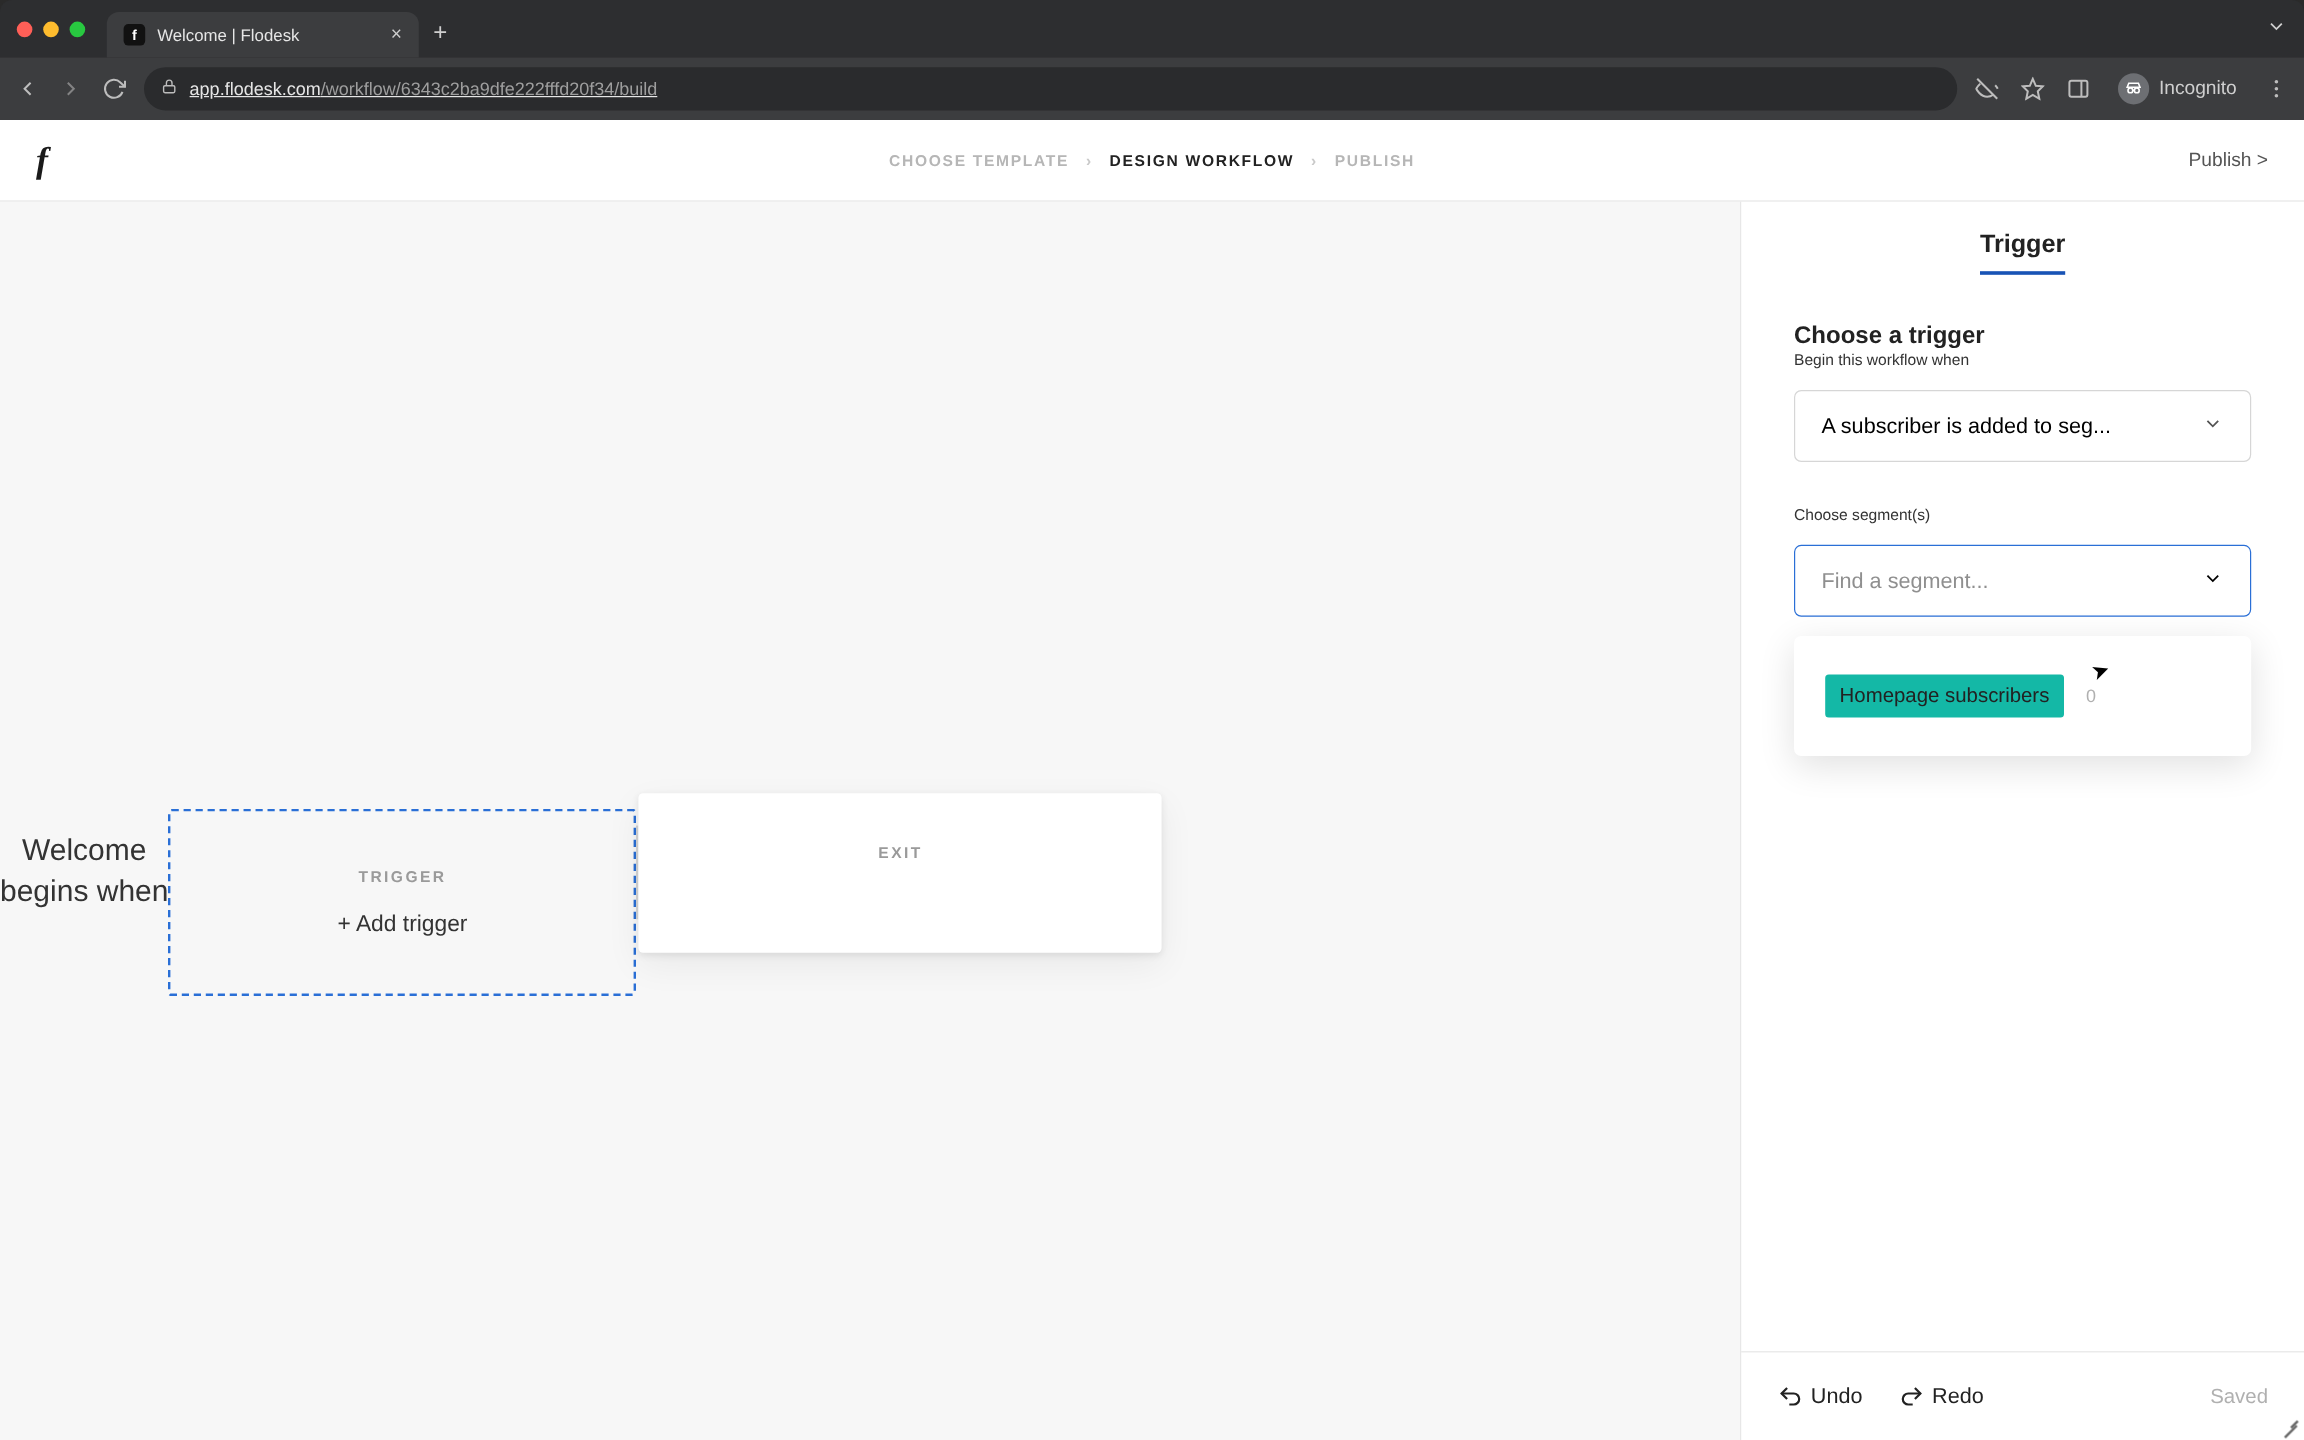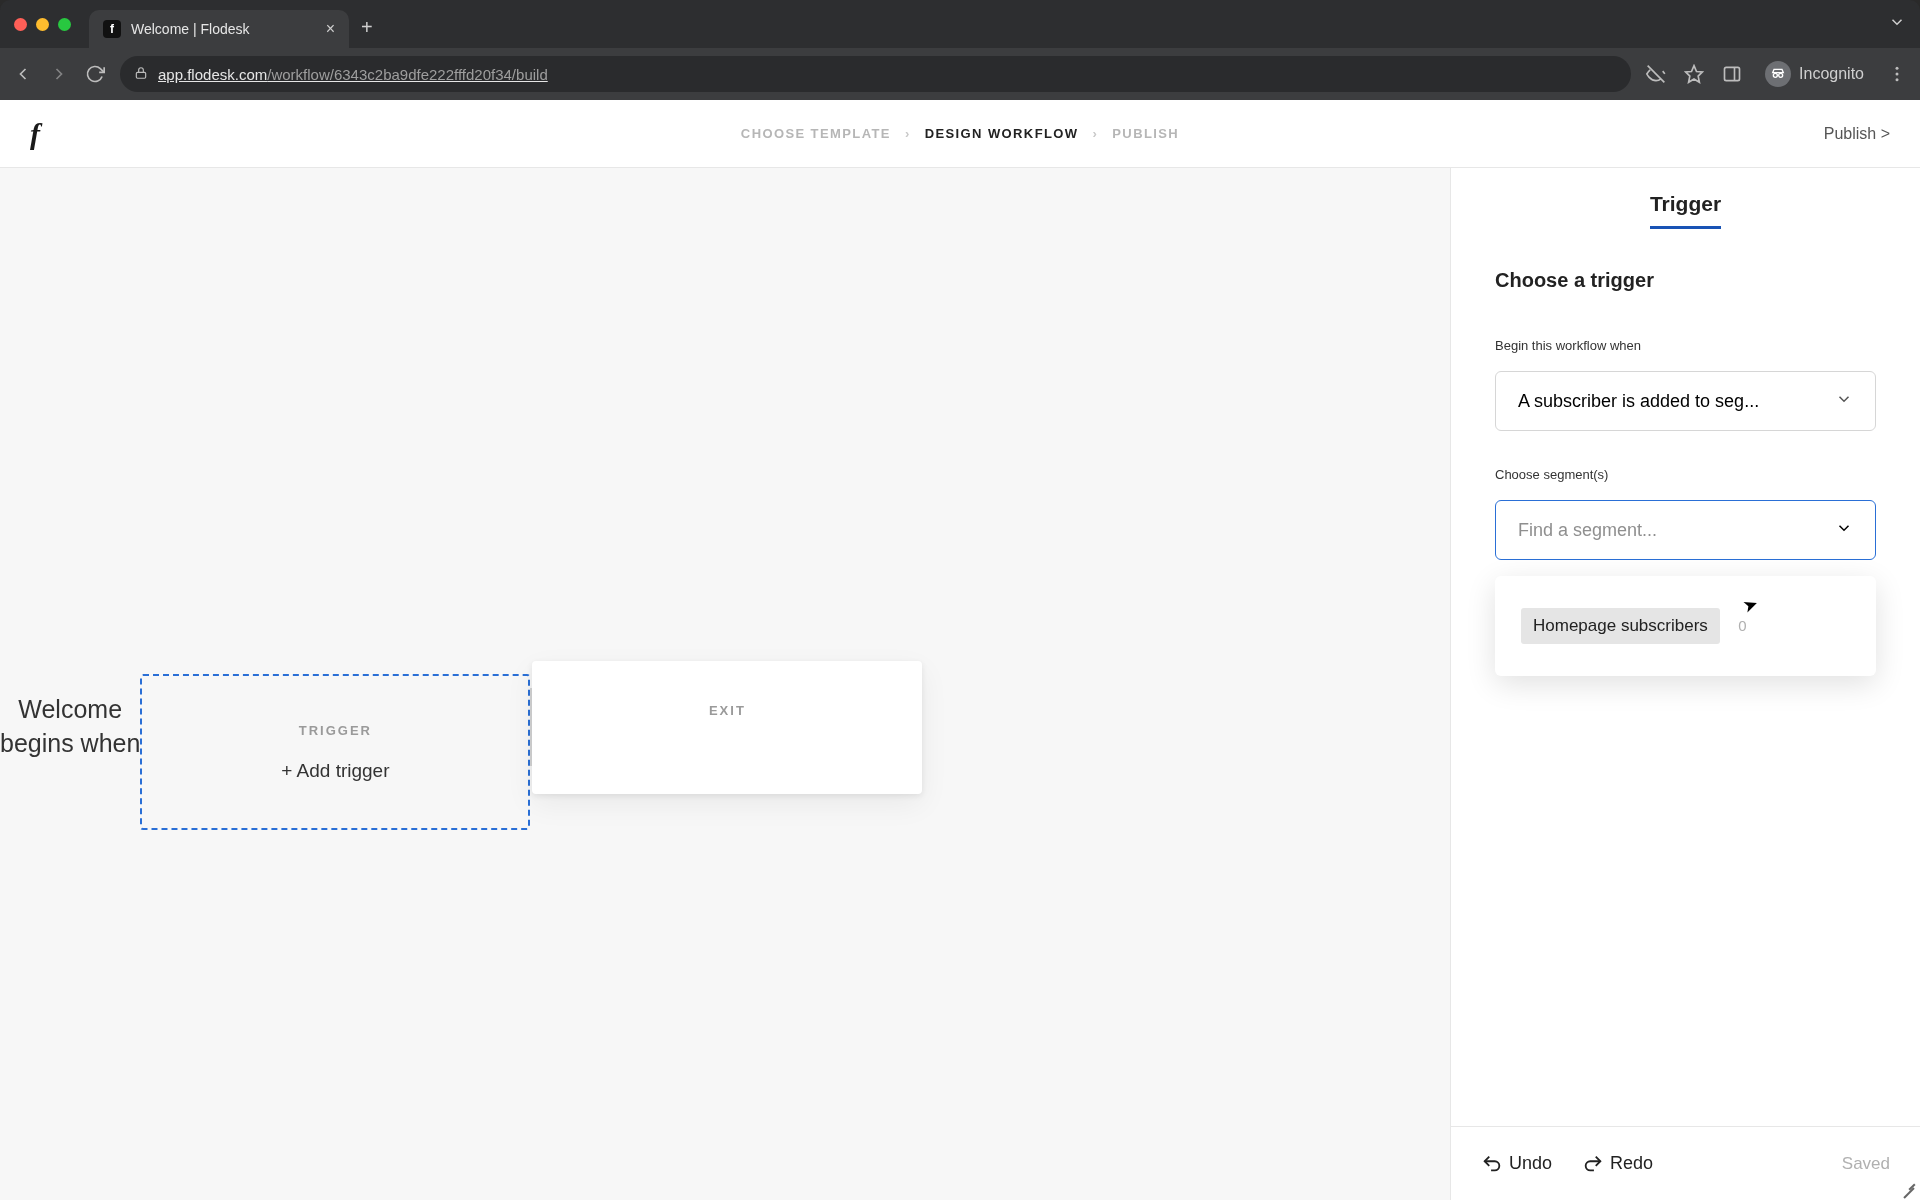--- a/index.html
+++ b/index.html
@@ -40,37 +40,37 @@
   .breadcrumb .sep { color:#c9c9c9; }
   .publish-link { margin-left:auto; color:#555; font-size:16px; }
 
   .app-body { flex:1; display:flex; min-height:0; }
   .canvas { flex:1; background:#f7f7f7; display:flex; flex-direction:row; align-items:center; padding-top: 86px; }
   .canvas-title { color:#333; font-size:25px; line-height:1.35; text-align:center; font-weight:500; }
   .trigger-card { margin-top: 50px; width: 390px; height: 156px; border: 2px dashed #2a6fd6; border-radius: 3px; display:flex; flex-direction:column; align-items:center; justify-content:center; gap: 22px; background:#f7f7f7; }
   .trigger-card .label { font-size:13px; letter-spacing:2px; color:#9a9a9a; font-weight:600; }
   .trigger-card .add { font-size:19px; color:#333; }
   .connector { width:2px; height: 78px; background:#d6d6d6; }
-  .exit-card { width:390px; background:#fff; border-radius:4px; box-shadow: 0 2px 6px rgba(0,0,0,.08), 0 10px 30px rgba(0,0,0,.06); padding: 42px 40px 48px; text-align:center; }
+  .exit-card { width:436px; background:#fff; border-radius:4px; box-shadow: 0 2px 6px rgba(0,0,0,.08), 0 10px 30px rgba(0,0,0,.06); padding: 42px 40px 48px; text-align:center; }
   .exit-card .label { font-size:13px; letter-spacing:2px; color:#9a9a9a; font-weight:600; margin-bottom: 28px; }
   .exit-card .desc { font-size:19px; color:#333; line-height:1.45; }
 
   .side-panel { width: 470px; border-left: 1px solid #e7e7e7; background:#fff; display:flex; flex-direction:column; }
   .panel-tabs { display:flex; justify-content:center; padding-top: 24px; }
   .panel-tab { font-size:21px; font-weight:600; color:#222; padding-bottom: 10px; border-bottom: 3px solid #1853b5; }
   .panel-inner { padding: 40px 44px 0 44px; }
-  .panel-h { font-size:20px; font-weight:600; color:#222; margin-bottom: 46px; }
+  .panel-h { font-size:20px; font-weight:600; color:#222; }
   .panel-l { font-size:13px; color:#333; margin-bottom: 18px; }
   .select-box { width:100%; border:1px solid #d6d6d6; border-radius:6px; height:60px; display:flex; align-items:center; padding: 0 22px; font-size:18px; color:#000000; justify-content:space-between; margin-bottom: 36px; }
   .select-box .chev { color:#555; }
   .combo { width:100%; border:1.5px solid #2a6fd6; border-radius:6px; height:60px; display:flex; align-items:center; padding: 0 22px; justify-content:space-between; }
   .combo input { border:none; outline:none; font-size:18px; color:#222; width: 80%; background:transparent; }
   .combo input::placeholder { color:#8f8f8f; }
   .dropdown { margin-top: 16px; background:#fff; border-radius:6px; box-shadow: 0 8px 30px rgba(0,0,0,.12); padding: 32px 26px; position:relative; }
-  .seg-chip { display:inline-block; background:#e5e5e5; color:#222; font-size:17px; padding: 8px 12px; border-radius:3px; }
+  .seg-chip { display:inline-block; background:#14b8a6; color:#222; font-size:17px; padding: 8px 12px; border-radius:3px; }
   .seg-count { font-size:15px; color:#b0b0b0; margin-left: 14px; }
   .cursor { position:absolute; top: 18px; right: 118px; font-size:18px; color:#000; transform: rotate(-20deg); }
 
   .panel-footer { margin-top:auto; height: 74px; border-top:1px solid #e7e7e7; display:flex; align-items:center; padding: 0 30px; gap: 30px; }
   .ur-btn { display:flex; gap:6px; font-size:18px; color:#222; }
   .ur-btn svg { width:22px; height:22px; }
   .saved { margin-left:auto; font-size:17px; color:#b0b0b0; }
 
   
   .corner-resize { position: fixed; right: 4px; bottom: 4px; width: 14px; height: 14px; }

